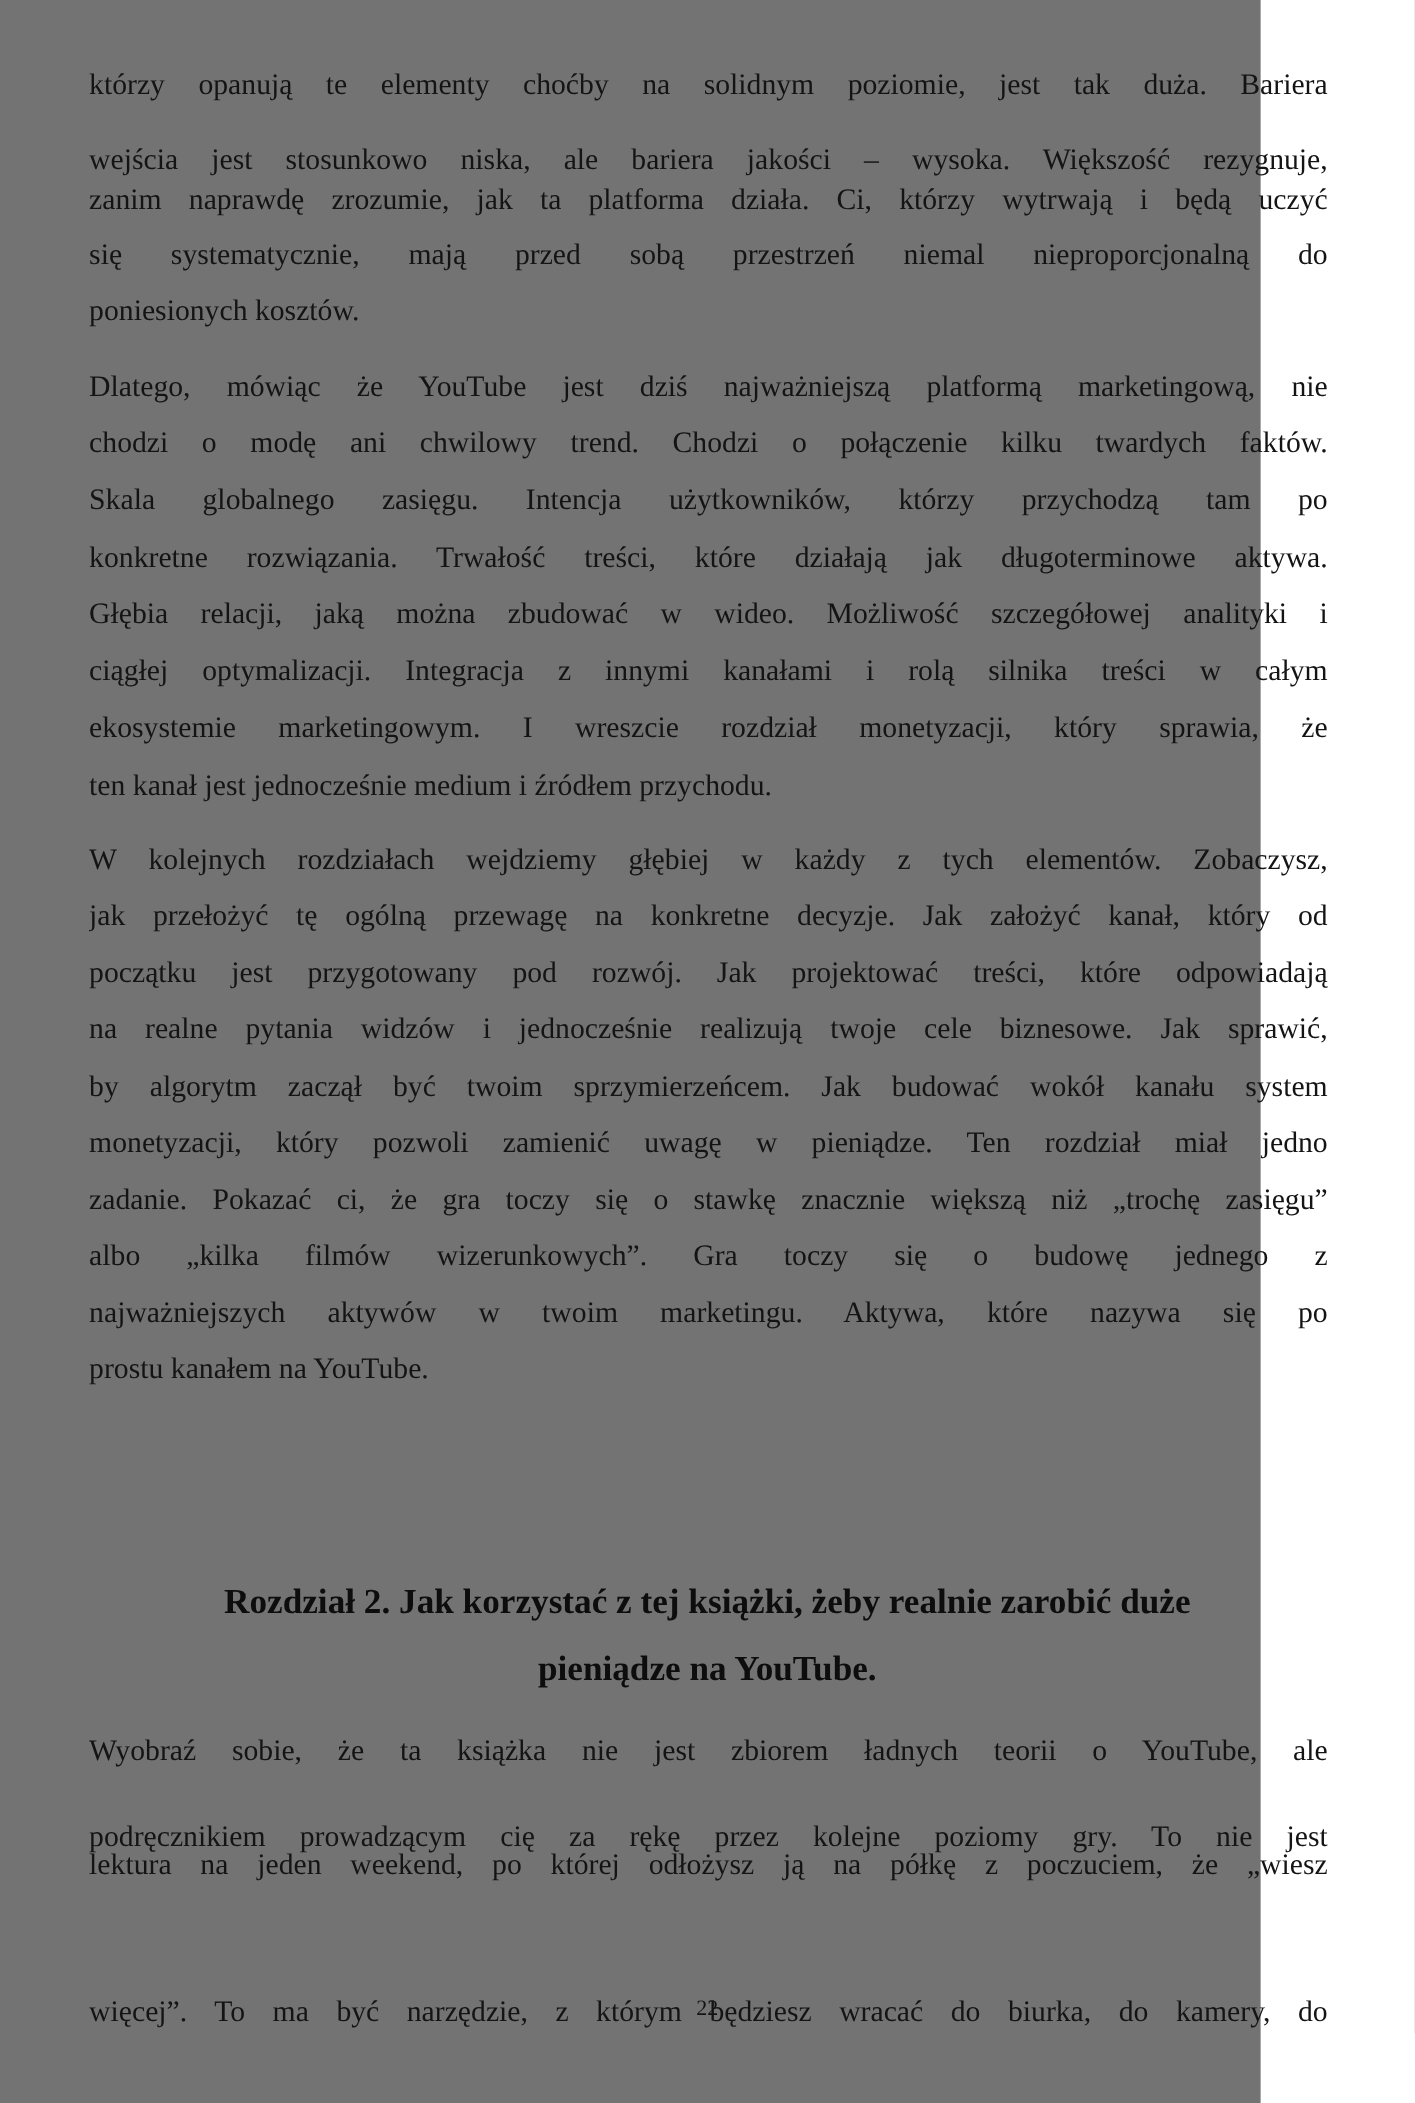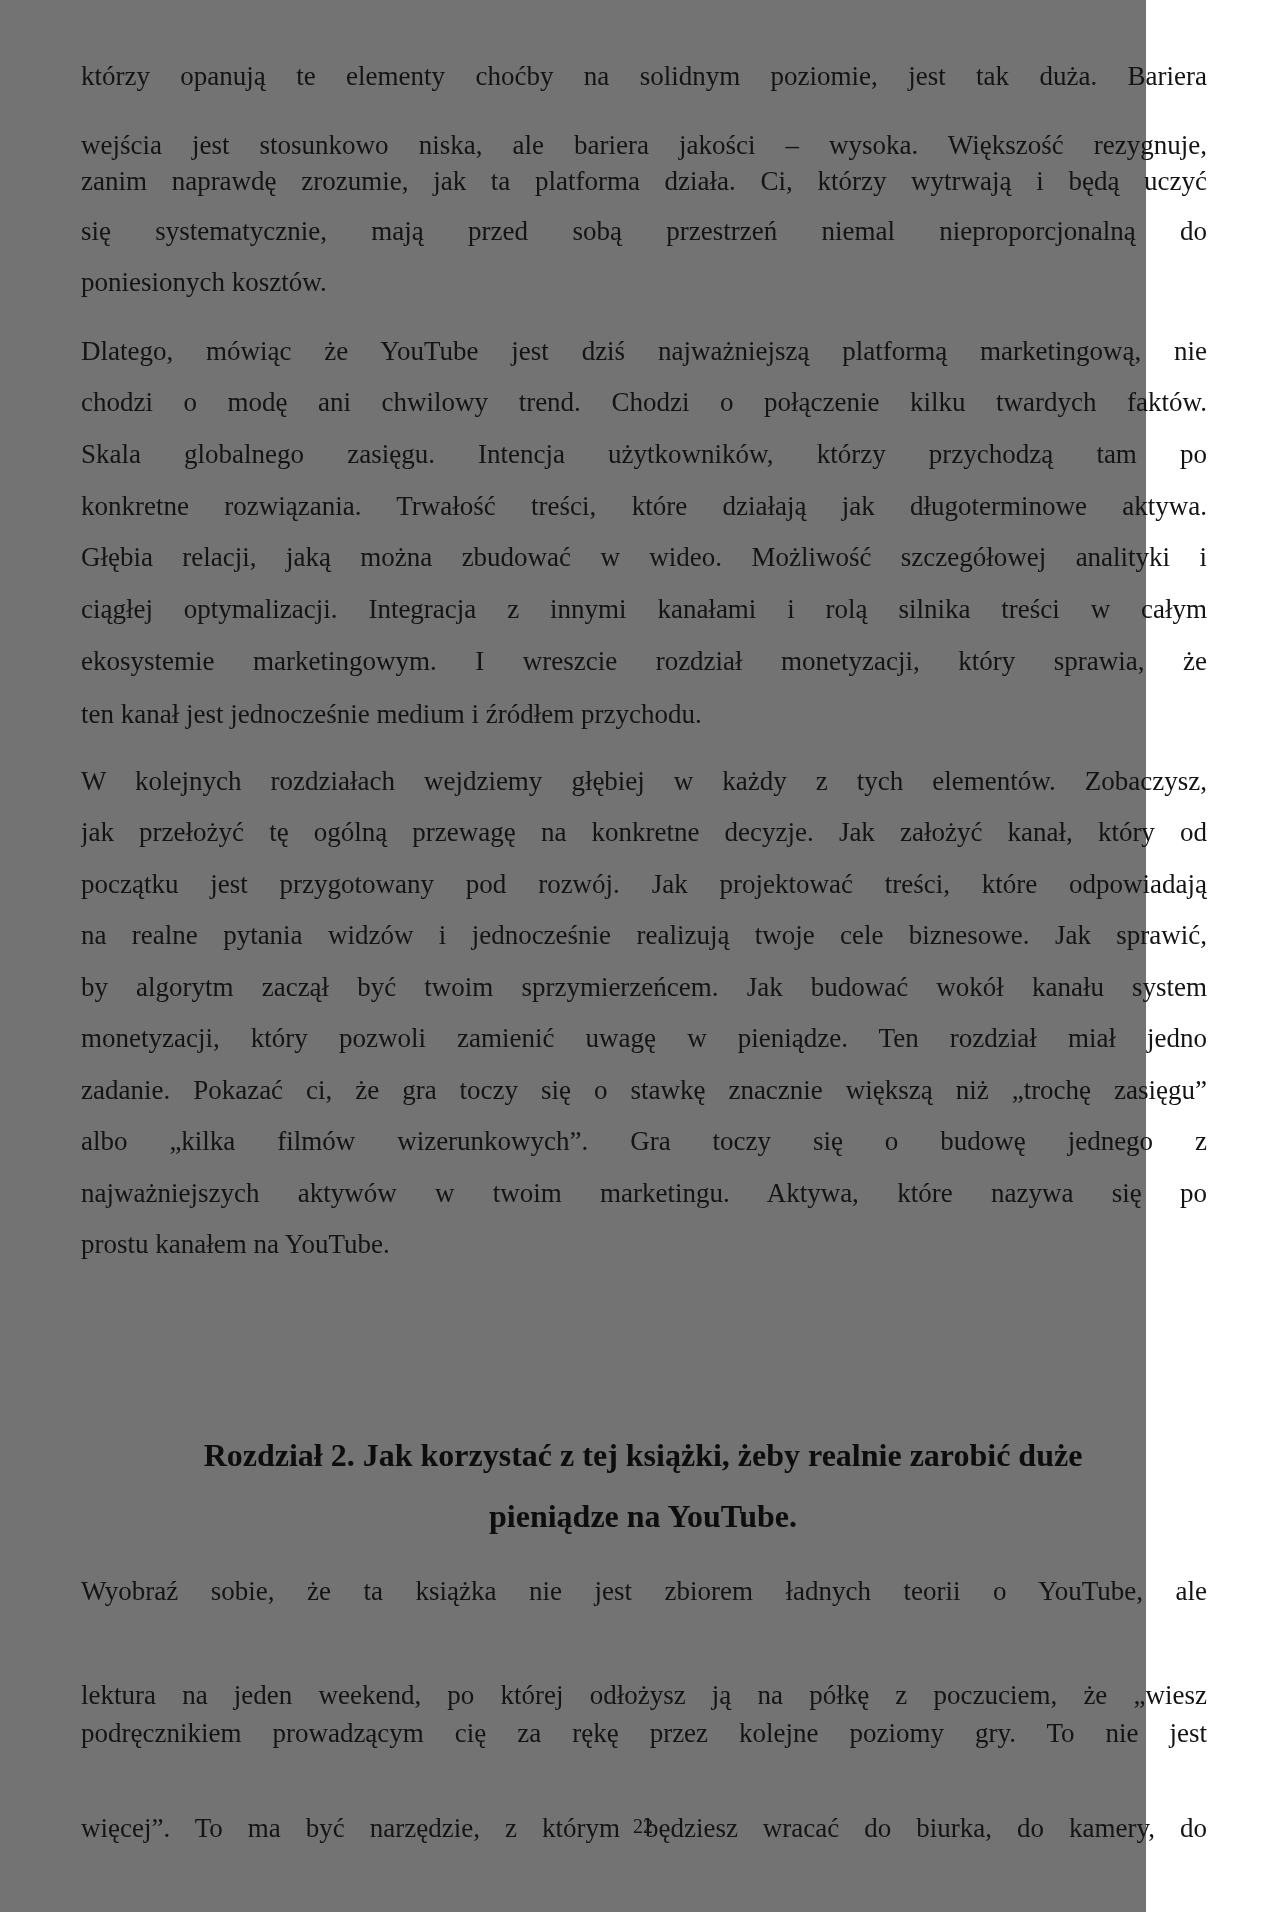--- a/index.html
+++ b/index.html
@@ -49,20 +49,20 @@
     <div class="line last" style="top:1227px;">prostu kanałem na YouTube.</div>
   </div>
 
   <div class="heading" style="top:0;">
     <div class="hline" style="top:1435px;">Rozdział 2. Jak korzystać z tej książki, żeby realnie zarobić duże</div>
     <div class="hline" style="top:1496px;">pieniądze na YouTube.</div>
   </div>
 
   <div class="text-block" style="top:0;">
     <div class="line" style="top: 1574px; white-space: normal; overflow: hidden;">Wyobraź sobie, że ta książka nie jest zbiorem ładnych teorii o YouTube, ale</div>
-    <div class="line" style="top: 1716px; white-space: normal; overflow: hidden;">podręcznikiem prowadzącym cię za rękę przez kolejne poziomy gry. To nie jest</div>
+    <div class="line" style="top: 1652px; white-space: normal; overflow: hidden;">podręcznikiem prowadzącym cię za rękę przez kolejne poziomy gry. To nie jest</div>
     <div class="line" style="top: 1678px; white-space: normal; overflow: hidden;">lektura na jeden weekend, po której odłożysz ją na półkę z poczuciem, że „wiesz</div>
     <div class="line" style="top: 1767px; white-space: normal; overflow: hidden; margin-top: 44px;">więcej”. To ma być narzędzie, z którym będziesz wracać do biurka, do kamery, do</div>
   </div>
 
   <div class="page-number">22</div>
 
 </div>
 
 </body></html>

